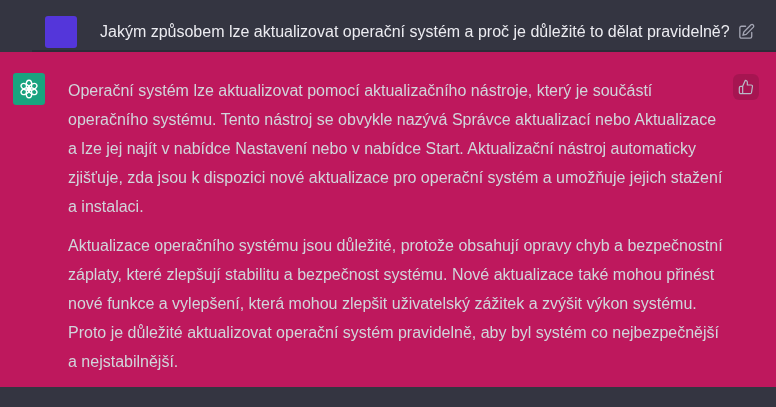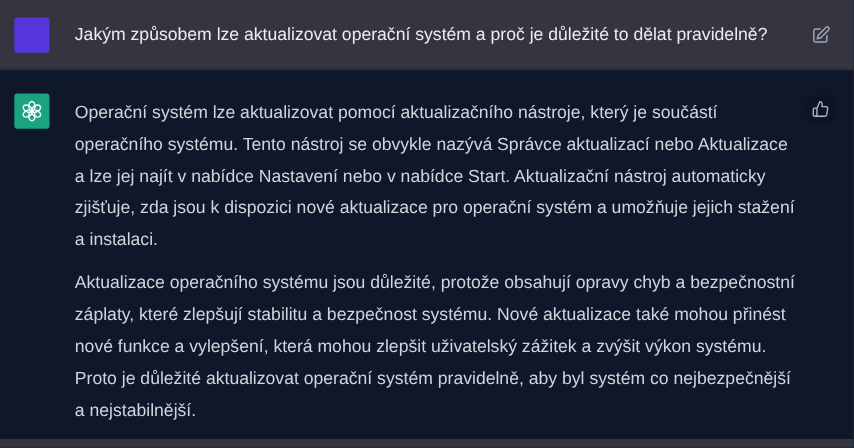--- a/index.html
+++ b/index.html
@@ -4,26 +4,27 @@
 <style>
   * { margin:0; padding:0; box-sizing:border-box; }
   html, body { width:776px; height:407px; overflow:hidden; }
   body {
     font-family:"Liberation Sans", sans-serif;
     background:#343541;
   }
   .row { display:flex; align-items:flex-start; }
   .row-user {
     background:#343541;
-    height:64px;
+    height:52px;
     padding:16px 14px 0 13px;
     border-bottom:2px solid #2b2c38;
+    margin-left:32px;
   }
   .row-assistant {
-    background:#0f172a;
+    background:#be185d;
     min-height:335px;
     padding:21px 14px 0 13px;
   }
   .avatar {
     width:32px; height:32px;
     border-radius:3px;
     flex:none;
   }
   .avatar-user { background:#5436da; }
   .avatar-assistant {

